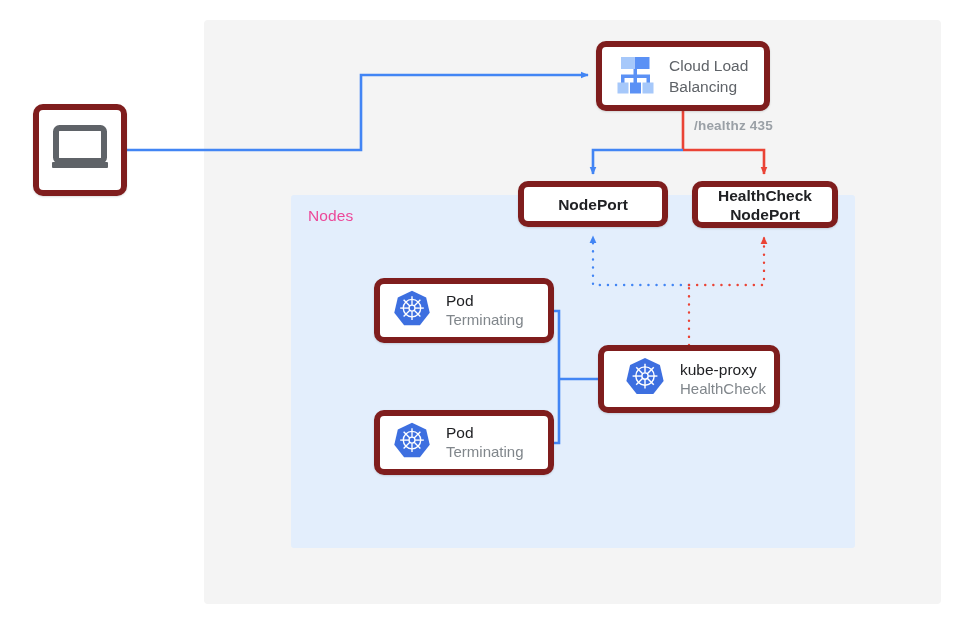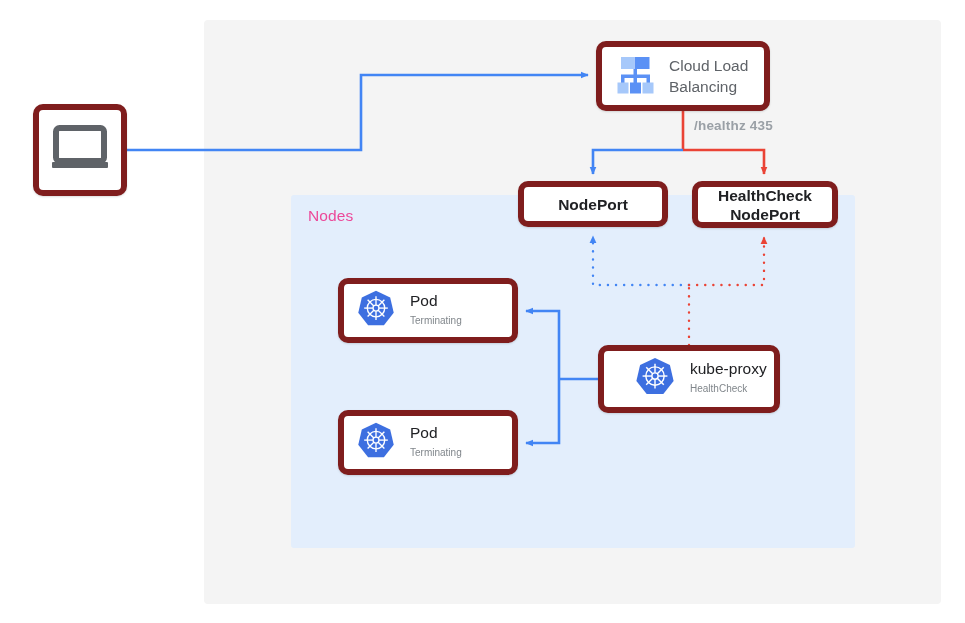--- a/index.html
+++ b/index.html
@@ -90,41 +90,42 @@
     text-align: center;
     line-height: 19px;
     white-space: pre-line;
   }
 
   
   .pod-box {
     width: 180px; height: 65px;
     display: flex; align-items: center;
     padding-left: 12px;
+    margin-left: 36px;
   }
   .pod-1 { left: 338px; top: 278px; }
   .pod-2 { left: 338px; top: 410px; }
 
   
   .kp-box {
     left: 598px; top: 345px;
     width: 182px; height: 68px;
     display: flex; align-items: center;
-    padding-left: 30px;
+    padding-left: 20px;
   }
 
   .k8s-text { margin-left: 14px; }
   .k8s-title {
     font-size: 15.5px;
     color: #202124;
     line-height: 19px;
     white-space: nowrap;
   }
   .k8s-sub {
-    font-size: 10px;
+    font-size: 15px;
     color: #80868b;
     line-height: 20px;
     white-space: nowrap;
   }
 
   
   .healthz {
     left: 694px; top: 118px;
     font-size: 13.5px;
     font-weight: bold;

